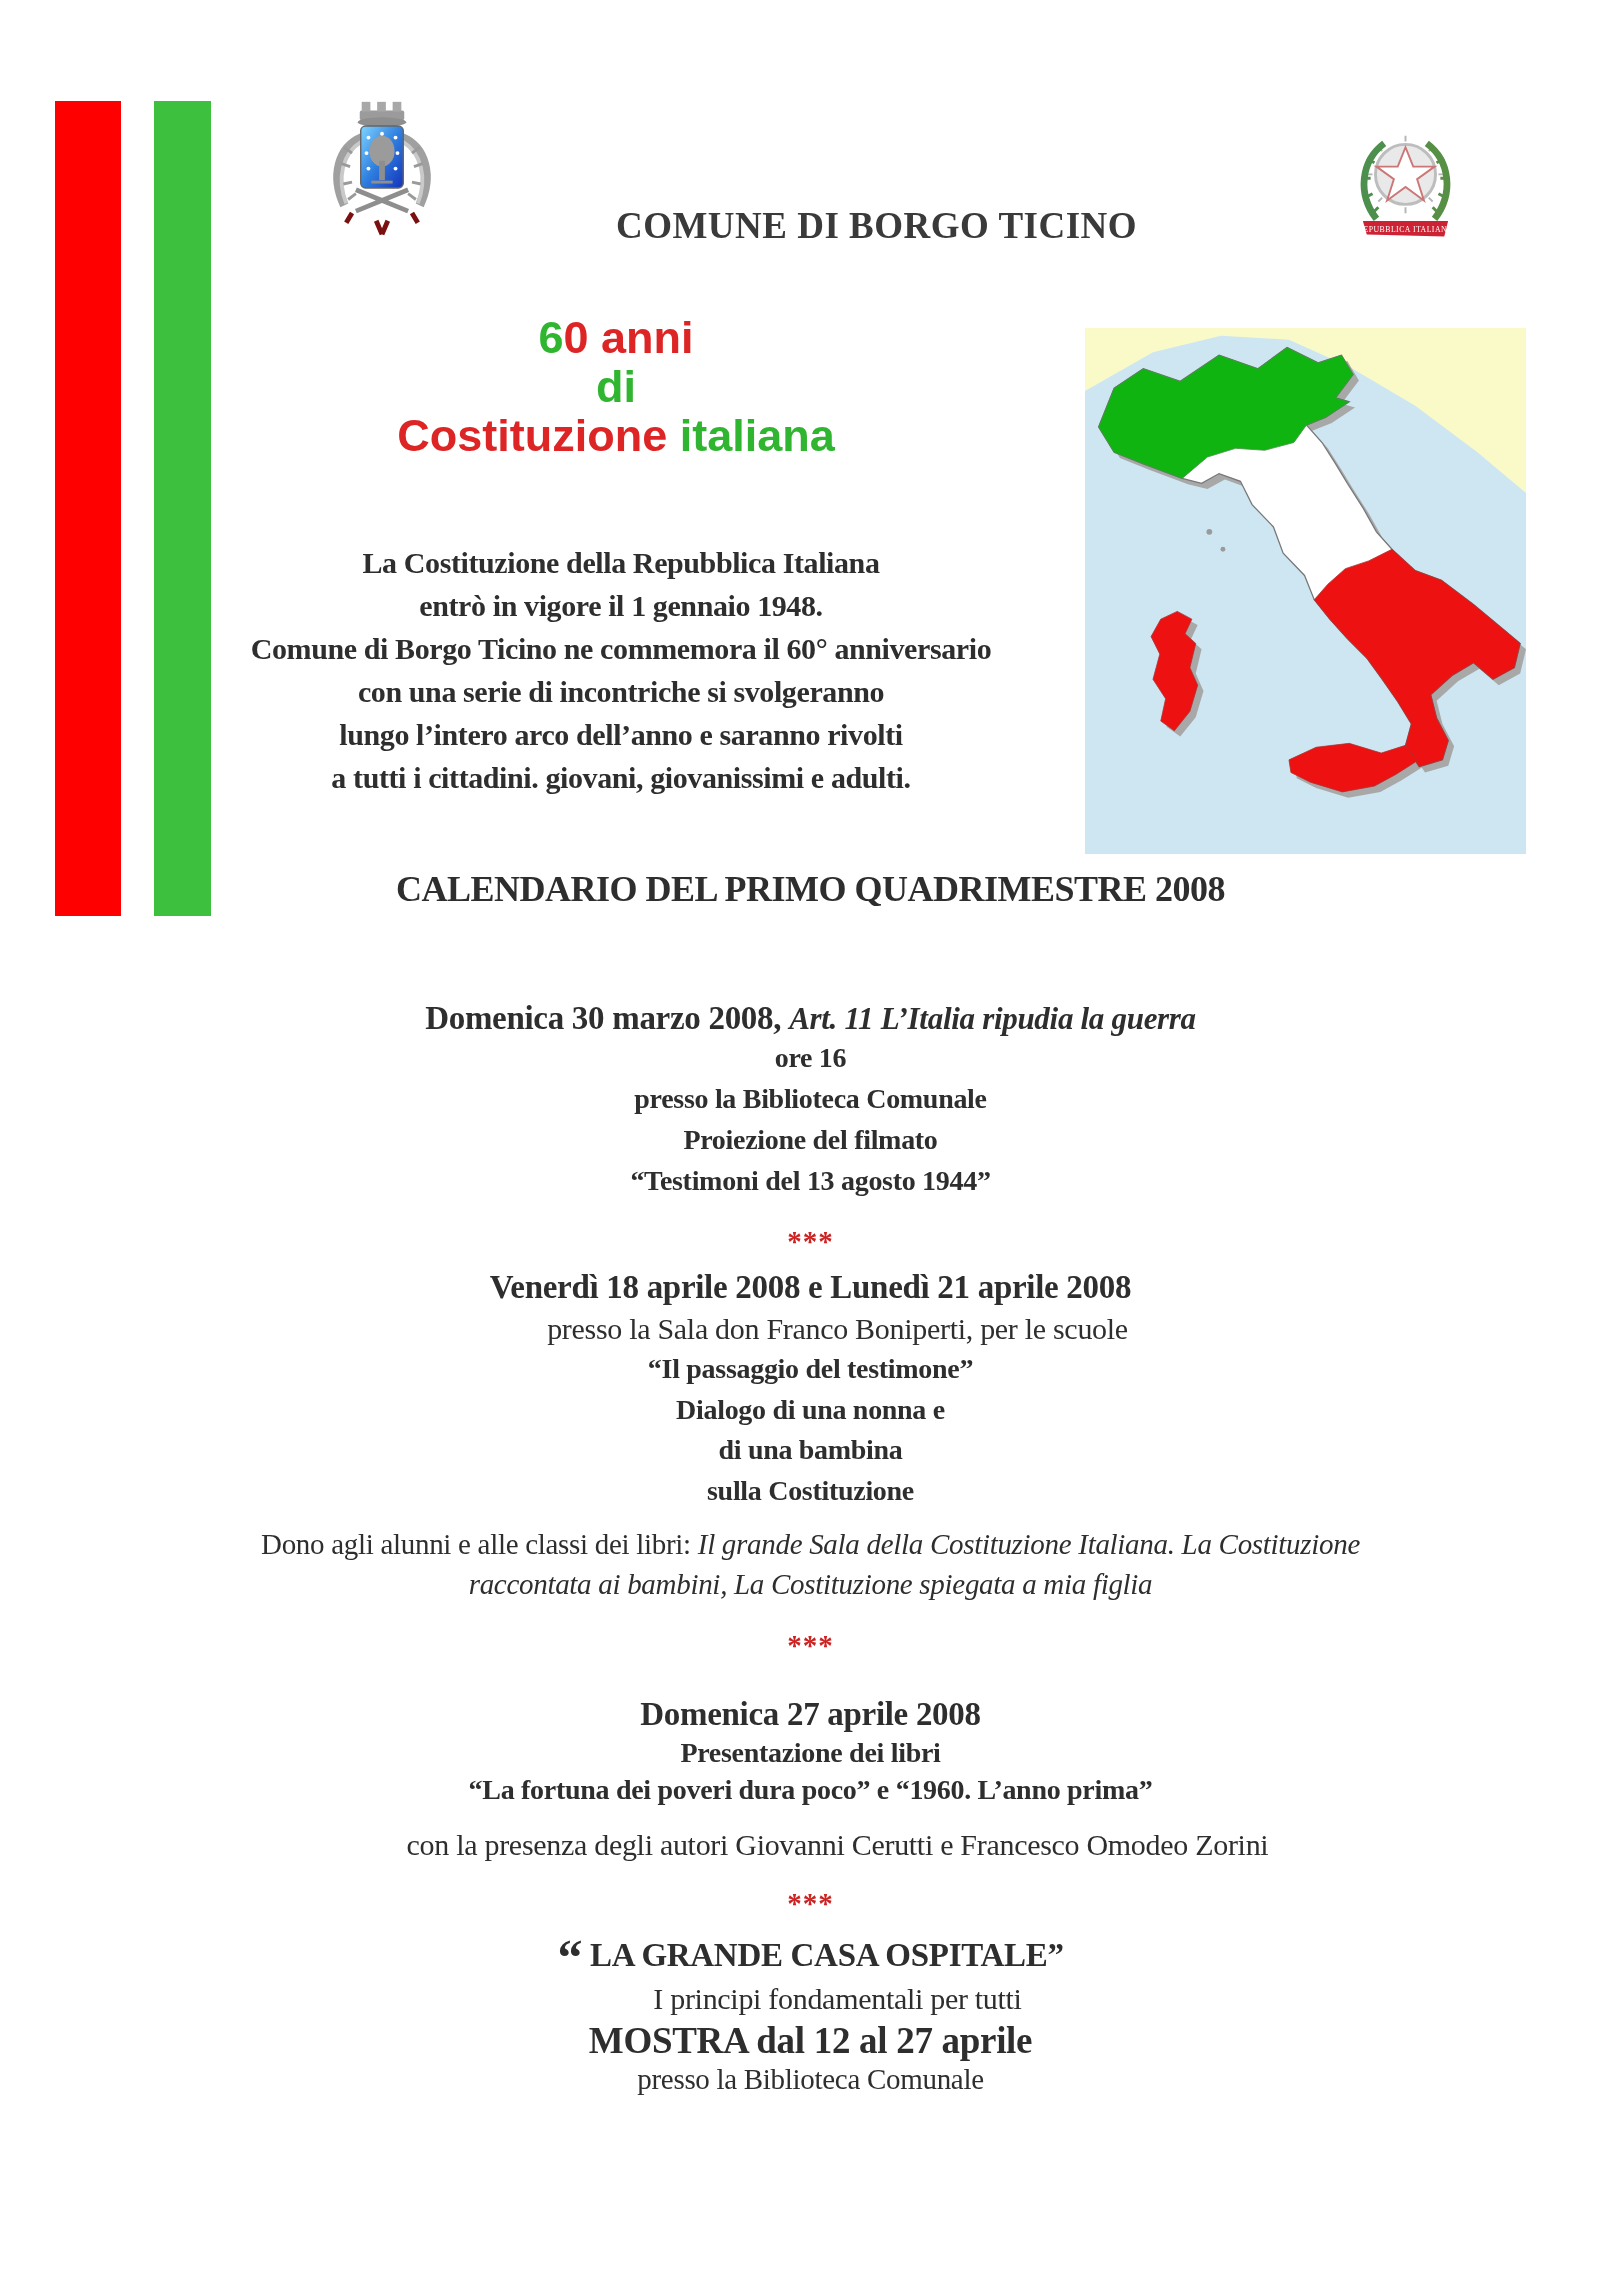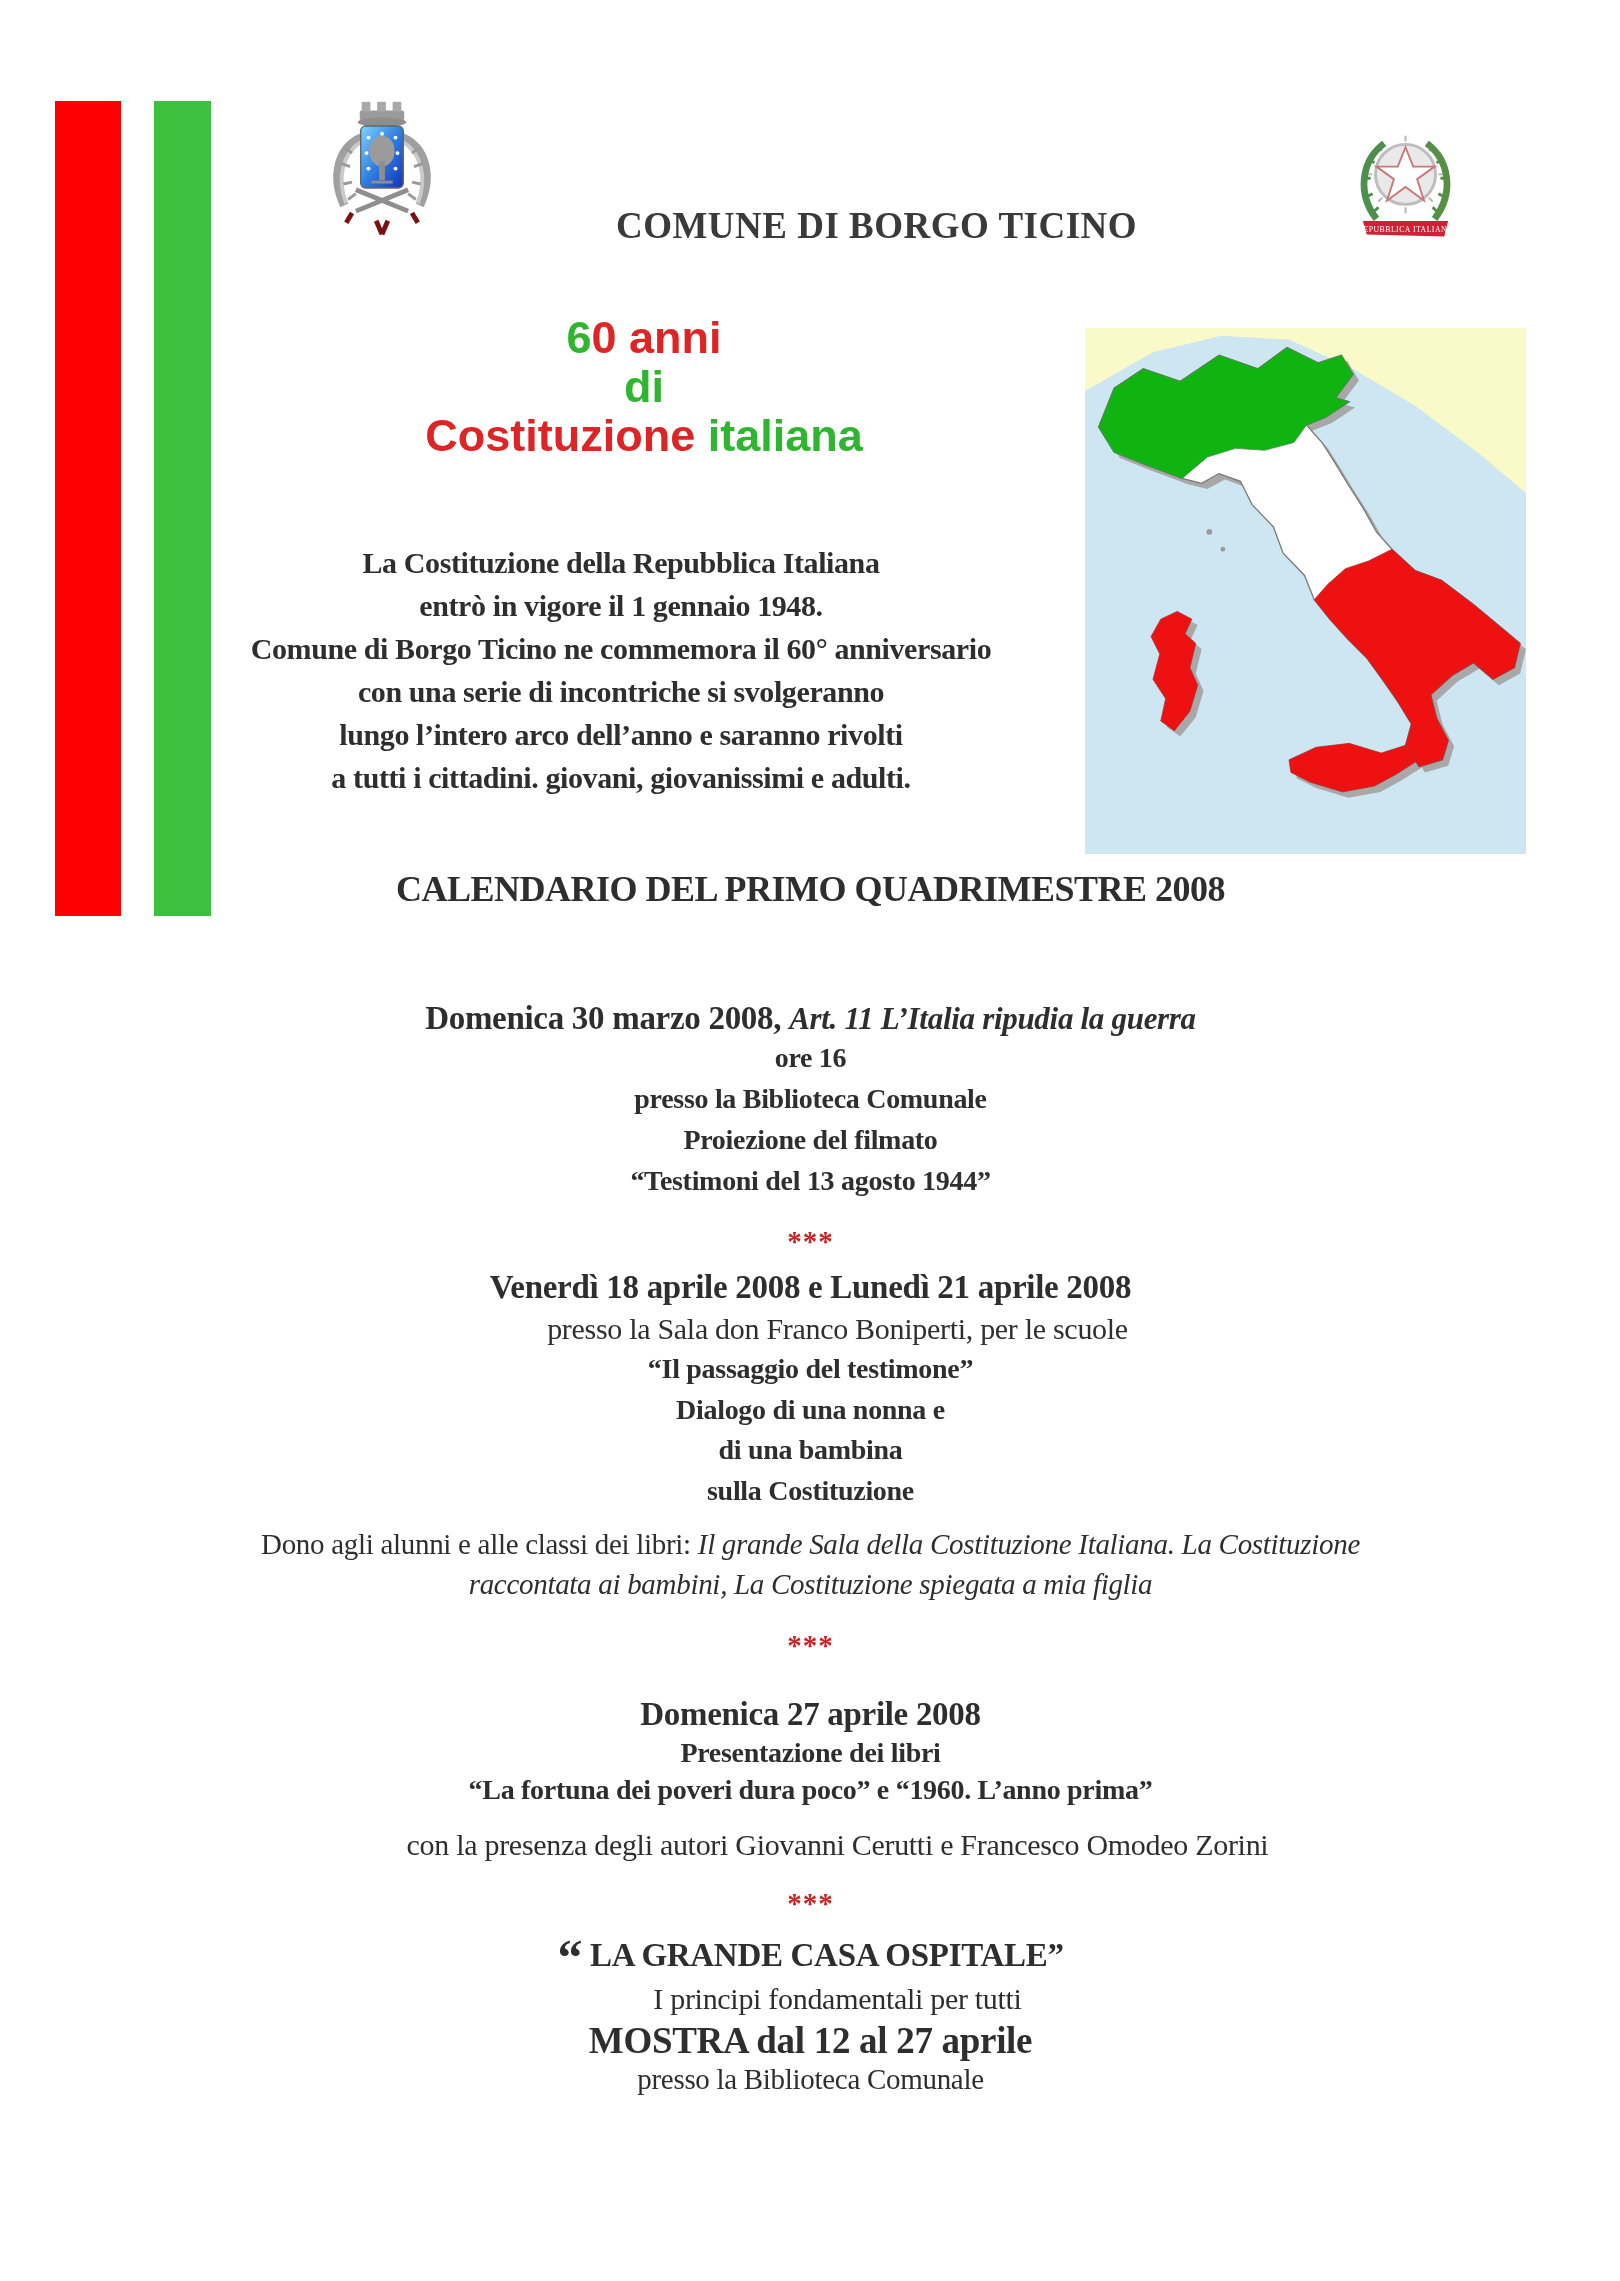--- a/index.html
+++ b/index.html
@@ -9,21 +9,21 @@
   .bar{position:absolute;top:93px;height:815px;}
   .bar-red{left:55px;width:66px;background:var(--flag-red,#f00);}
   .bar-green{left:154px;width:57px;background:var(--flag-green,#3dc03d);}
   
   .doc-title{position:absolute;top:196px;left:537px;width:679px;text-align:center;
              font-weight:bold;font-size:37px;letter-spacing:0.5px;color:#3a3a3a;white-space:nowrap;}
   .crest-box{position:absolute;left:323px;top:89px;width:118px;height:147px;}
   .emblem-box{position:absolute;left:1351px;top:116px;width:109px;height:124px;}
   
   .anniv{position:absolute;top:305px;left:0;width:1232px;text-align:center;
-         font-family:"Liberation Sans",sans-serif;font-weight:bold;font-size:45px;line-height:49px;padding-left:28px;}
+         font-family:"Liberation Sans",sans-serif;font-weight:bold;font-size:45px;line-height:49px;}
   .tg{color:var(--accent-green,#2fb52f);} .tr{color:var(--accent-red,#dd2525);}
   
   .intro{position:absolute;top:533px;left:0;width:1242px;text-align:center;
          font-weight:bold;font-size:30px;line-height:43px;letter-spacing:-0.4px;color:#2e2e2e;}
   
   .map-box{position:absolute;left:1085px;top:320px;width:441px;height:526px;}
   
   .cal-heading{position:absolute;top:860px;left:0;width:1621px;text-align:center;
                font-weight:bold;font-size:36px;letter-spacing:-0.5px;}
   .cline{position:absolute;left:0;width:1621px;text-align:center;letter-spacing:-0.3px;}

